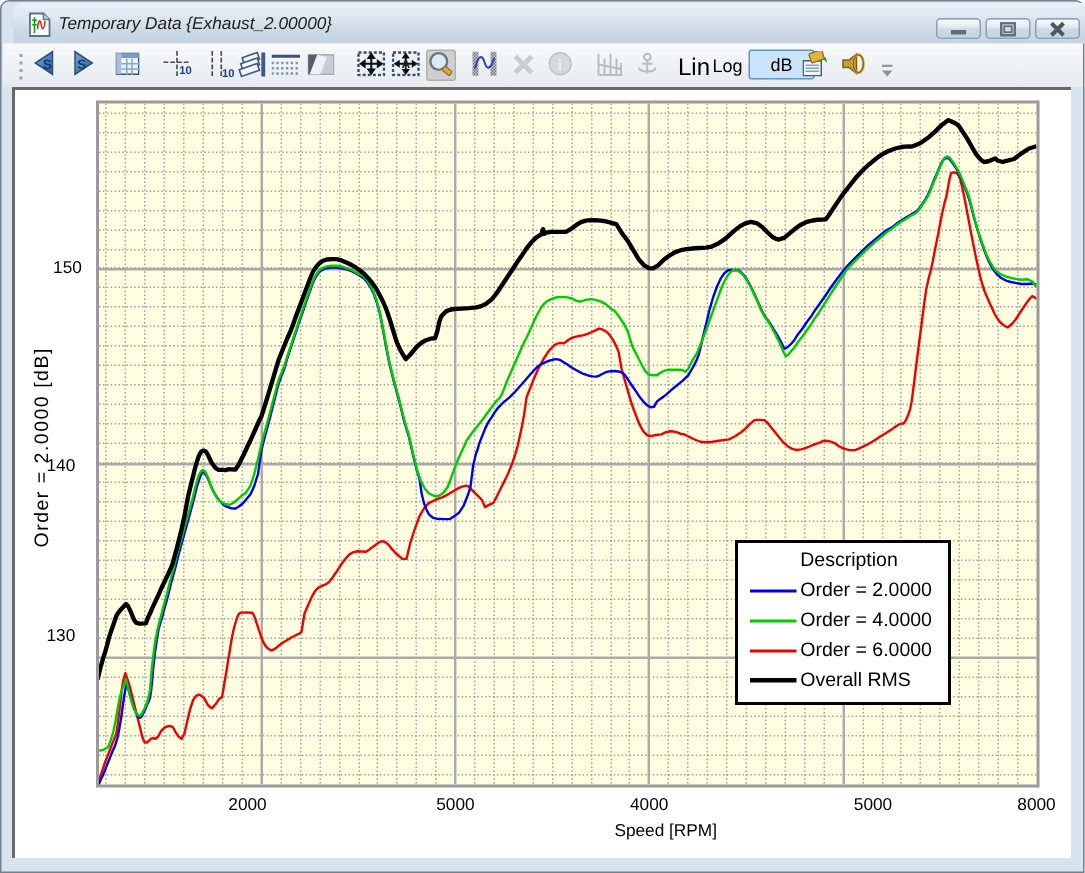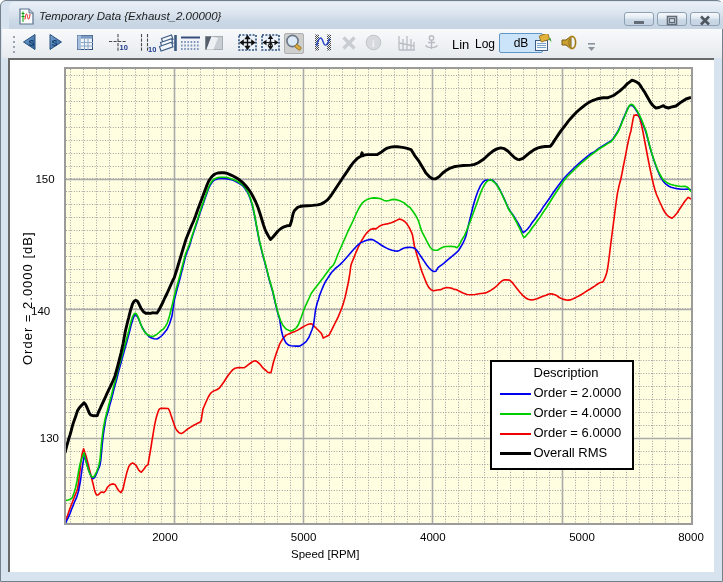--- a/index.html
+++ b/index.html
@@ -188,21 +188,21 @@
       </g>
     </svg>
 
     <svg width="17" height="18" viewBox="0 0 17 18" style="position:absolute;left:421px;top:5px">
       <g stroke="#b9bdc3" stroke-width="1.4" fill="none">
         <circle cx="8.5" cy="4" r="2.2"></circle>
           <path d="M8.5,6.5 V15 M3,11 C3,14.5 14,14.5 14,11 M5,8.5 H12"></path>
       </g>
     </svg>
     <div class="sep" style="left:444px"></div>
-    <div style="position:absolute;left:450px;top:7.5px;font-size:13px;color:#000">Lin</div>
+    <div style="position:absolute;left:450px;top:7.5px;font-size:16px;color:#000">Lin</div>
     <div style="position:absolute;left:473px;top:7.5px;font-size:12px;color:#000">Log</div>
     <div style="position:absolute;left:497px;top:3.5px;width:44px;height:20px;border:1px solid #5e96c8;background:#cbe4f9;border-radius:2px;font-size:12px;color:#000;text-align:center;line-height:19px">dB</div>
     <div class="sep" style="left:527px"></div>
 
     <svg width="17" height="17" viewBox="0 0 17 17" style="position:absolute;left:533px;top:5px">
       <rect x="0.5" y="6.5" width="12" height="10" fill="#f5f8fb" stroke="#3e5c84"></rect>
       <g stroke="#7aa0cc" stroke-width="1">
           <path d="M2,9.5 H11 M2,11.5 H11 M2,13.5 H11"></path>
         </g>
       <g>
@@ -244,21 +244,21 @@
   <div class="leg" style="left:532.5px;top:404px">Order = 4.0000</div>
   <div class="leg" style="left:532.5px;top:424px">Order = 6.0000</div>
   <div class="leg" style="left:532.5px;top:444px">Overall RMS</div>
   <div class="lline" style="left:499px;top:392.2px;height:1.6px;background:#0000f0;position:absolute;width:31px"></div>
   <div class="lline" style="left:499px;top:412.2px;height:1.6px;background:#00cd00;position:absolute;width:31px"></div>
   <div class="lline" style="left:499px;top:432.2px;height:1.6px;background:#f00000;position:absolute;width:31px"></div>
   <div class="lline" style="left:499px;top:451.4px;height:2.8px;background:#000;position:absolute;width:31px"></div>
 
   <div class="lab" style="left:30px;top:171.5px;width:28px;text-align:center">150</div>
   <div class="lab" style="left:30px;top:304px;width:28px;text-align:left">140</div>
-  <div class="lab" style="left:30px;top:431px;width:28px;text-align:right">130</div>
+  <div class="lab" style="left:30px;top:417px;width:28px;">130</div>
   <div class="lab xlab" style="left:134px">2000</div>
   <div class="lab xlab" style="left:272.6px">5000</div>
   <div class="lab xlab" style="left:401.8px">4000</div>
   <div class="lab xlab" style="left:551px">5000</div>
   <div class="lab xlab" style="left:660px">8000</div>
-  <div class="lab" style="left:290px;top:547px;width:200px;text-align:left">Speed [RPM]</div>
+  <div class="lab" style="left:277px;top:547px;width:200px;text-align:right">Speed [RPM]</div>
   <div style="position:absolute;left:19px;top:227px;writing-mode:vertical-rl;transform:rotate(180deg);height:140px;font-size:13px;letter-spacing:1px;color:#000;white-space:nowrap;text-align:center">Order = 2.0000 [dB]</div>
 </div>
 
 </body></html>

